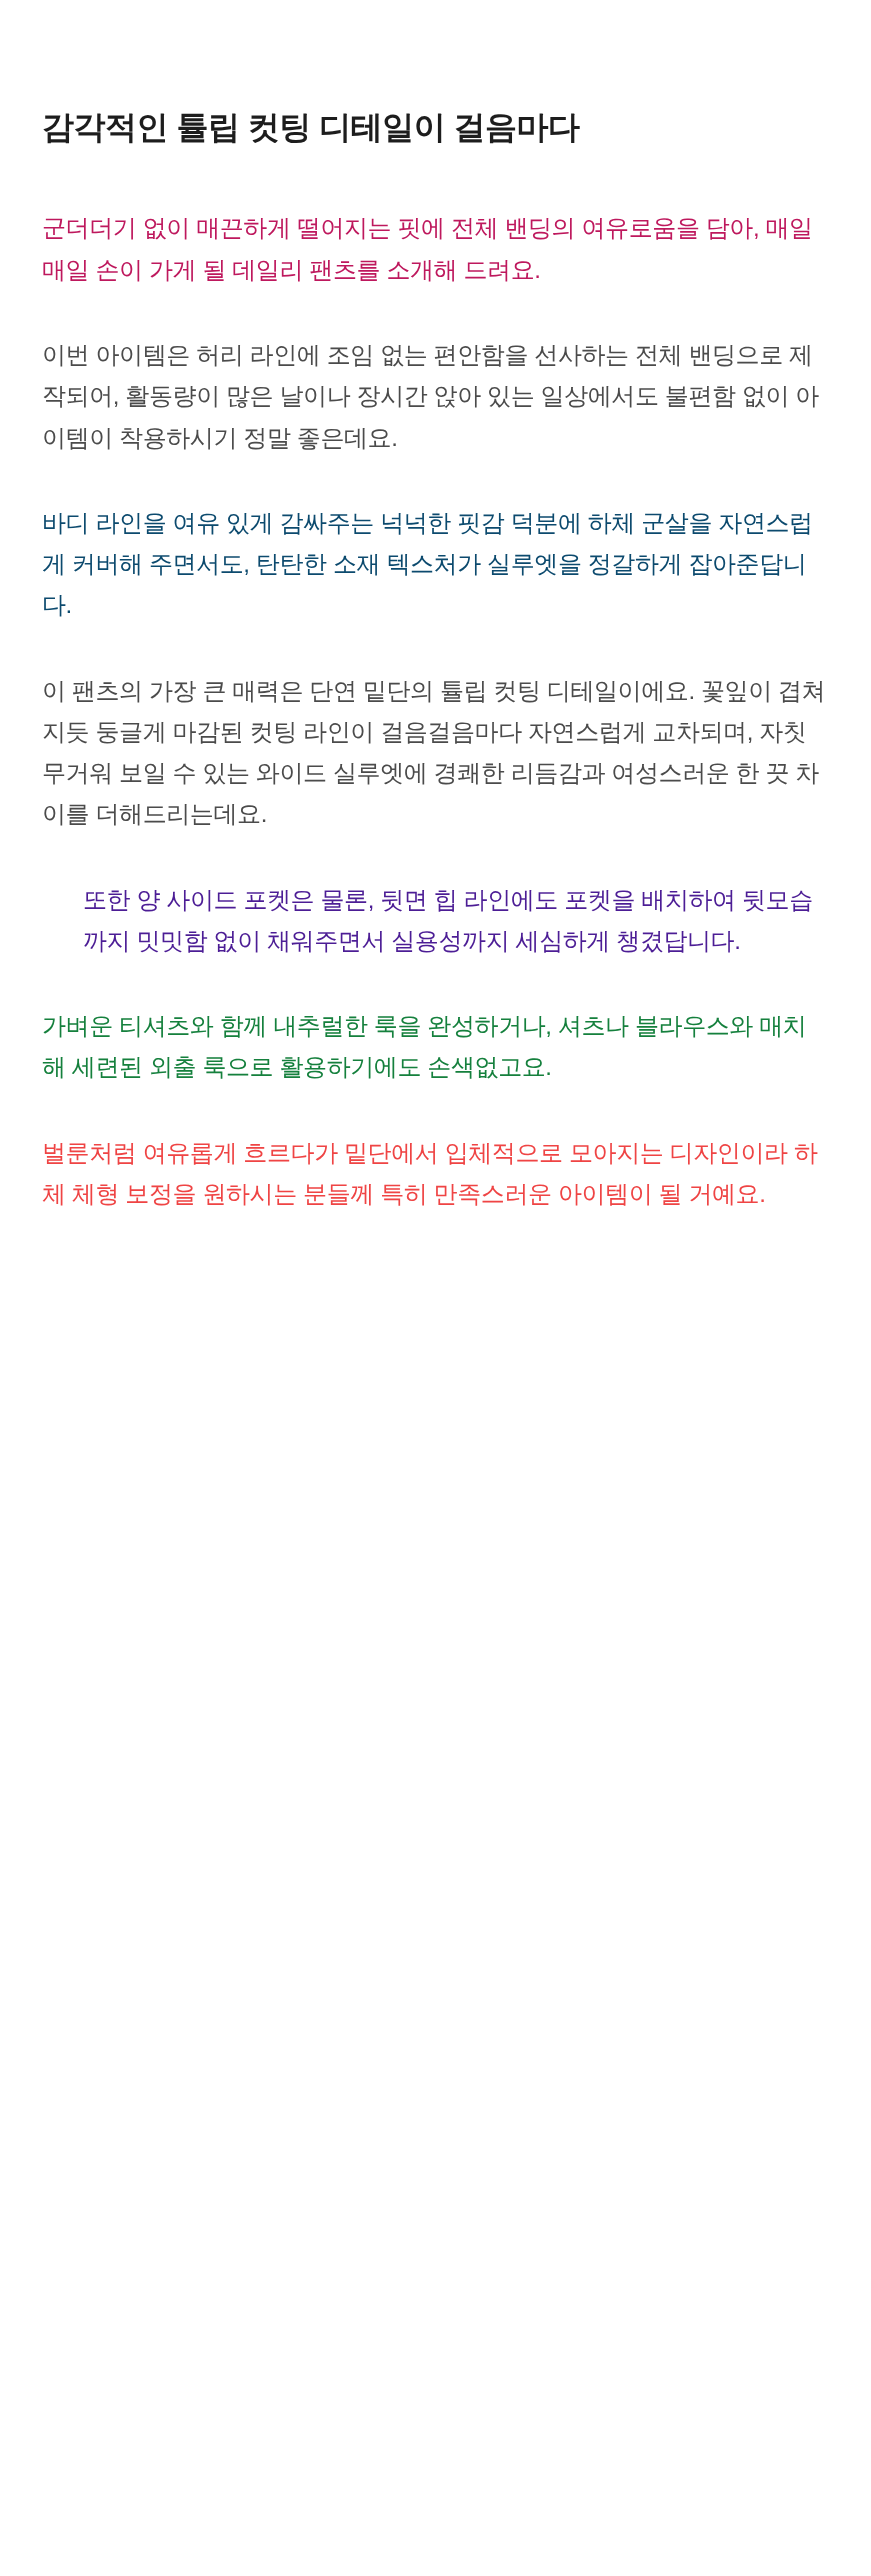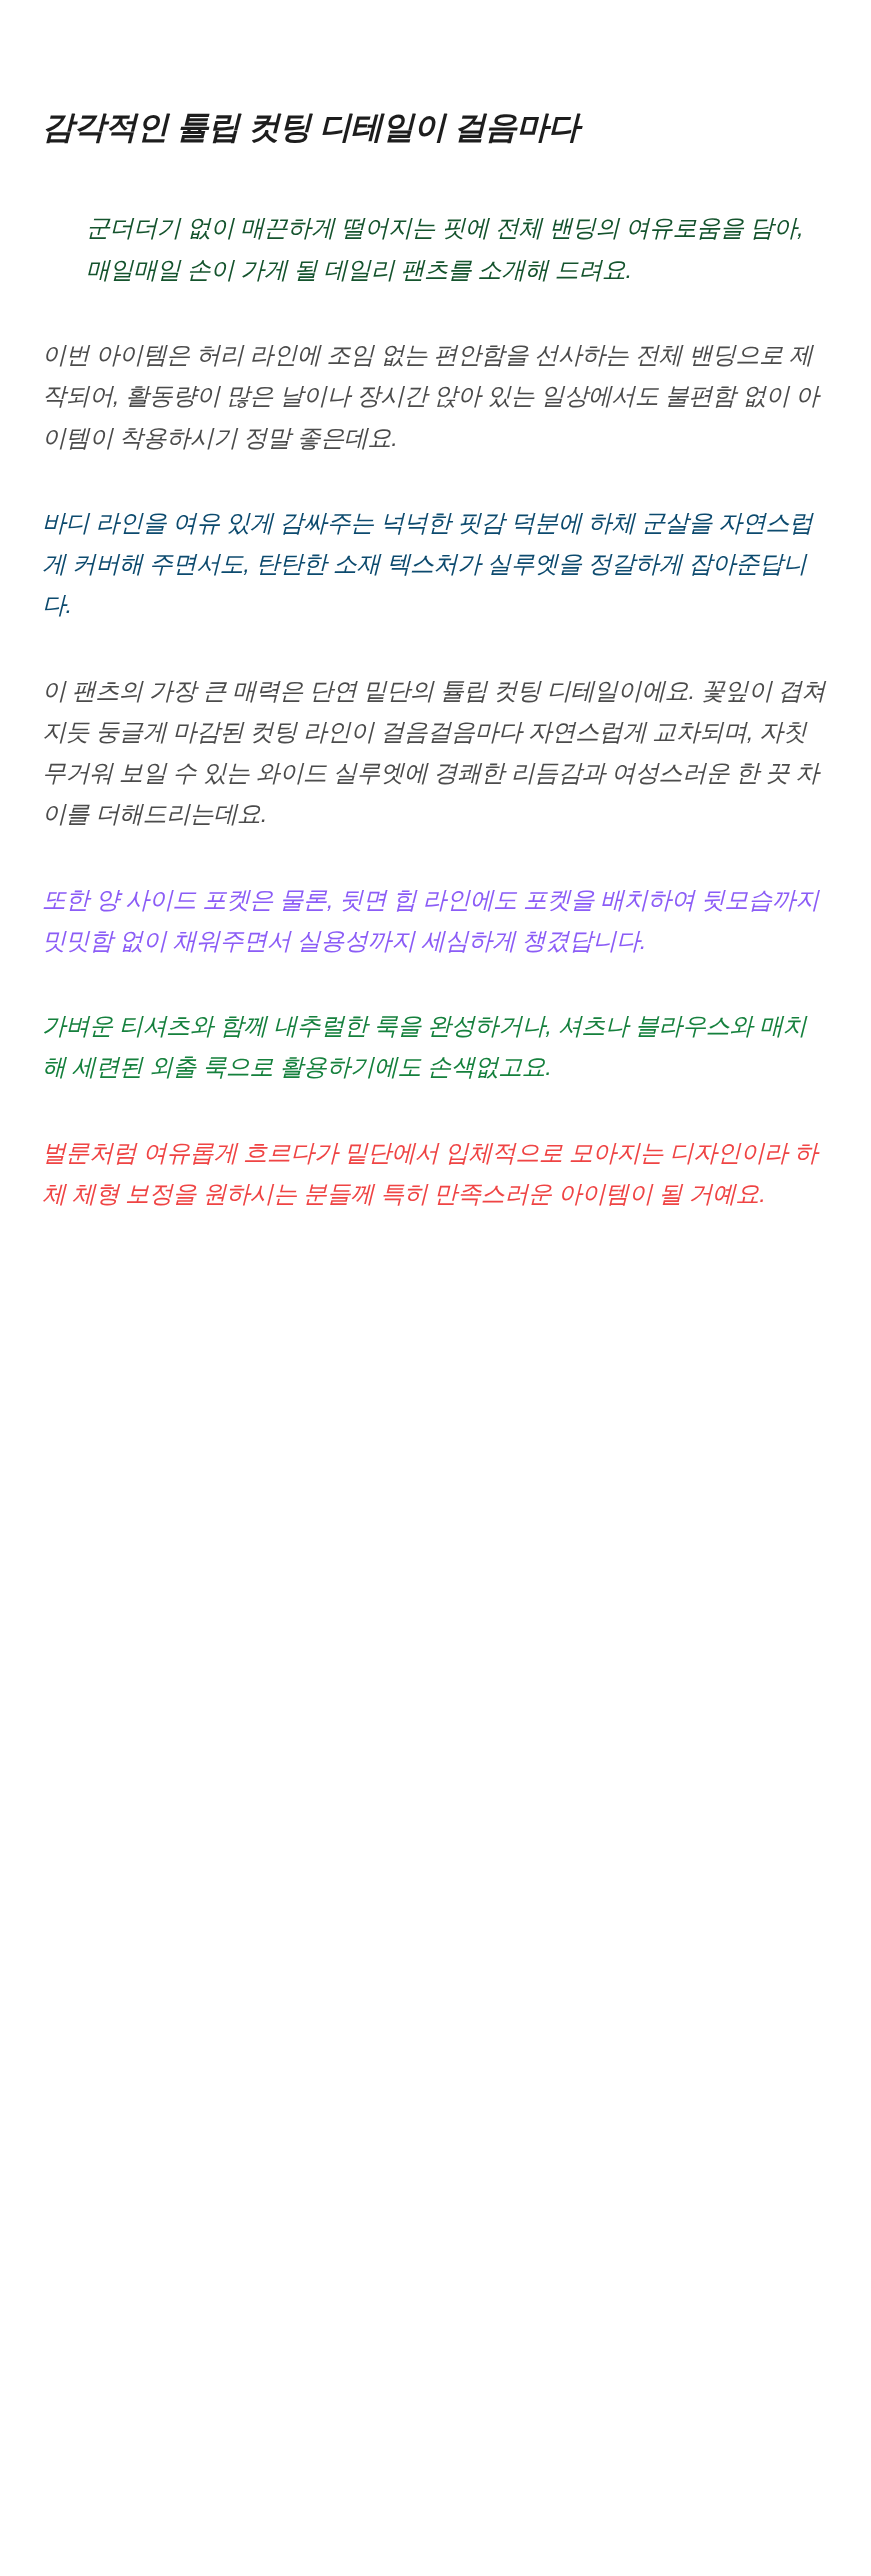--- a/index.html
+++ b/index.html
@@ -17,21 +17,20 @@
   }
   .page {
     width: 871px;
     min-height: 2576px;
     box-sizing: border-box;
     padding: 105px 42px 70px 42px;
     background: #ffffff;
   }
   .article {
     width: 100%;
-    font-style: italic;
   }
   .headline {
     font-size: 32px;
     line-height: 1.42;
     font-weight: 700;
     color: #1d1d1d;
     letter-spacing: -0.5px;
     margin: 0 0 57px 0;
     word-break: keep-all;
   }
@@ -53,23 +52,23 @@
 </head>
 <body style="background: rgb(255, 255, 255);">
 
 <div class="page">
   <article class="article">
 
     <h1 class="headline" style="color: rgb(29, 29, 29);">
       <span class="line">감각적인 튤립 컷팅 디테일이 걸음마다</span>
     </h1>
 
-    <p class="body-block" style="color: #14532d; margin-left: 44px;">군더더기 없이 매끈하게 떨어지는 핏에 전체 밴딩의 여유로움을 담아, 매일매일 손이 가게 될 데일리 팬츠를 소개해 드려요.</p>
+    <p class="body-block" style="color: #be185d;">군더더기 없이 매끈하게 떨어지는 핏에 전체 밴딩의 여유로움을 담아, 매일매일 손이 가게 될 데일리 팬츠를 소개해 드려요.</p>
     <p class="body-block" style="color: rgb(75, 75, 75);">이번 아이템은 허리 라인에 조임 없는 편안함을 선사하는 전체 밴딩으로 제작되어, 활동량이 많은 날이나 장시간 앉아 있는 일상에서도 불편함 없이 아이템이 착용하시기 정말 좋은데요.</p>
     <p class="body-block" style="color: #0c4a6e;">바디 라인을 여유 있게 감싸주는 넉넉한 핏감 덕분에 하체 군살을 자연스럽게 커버해 주면서도, 탄탄한 소재 텍스처가 실루엣을 정갈하게 잡아준답니다.</p>
     <p class="body-block" style="color: rgb(75, 75, 75);">이 팬츠의 가장 큰 매력은 단연 밑단의 튤립 컷팅 디테일이에요. 꽃잎이 겹쳐지듯 둥글게 마감된 컷팅 라인이 걸음걸음마다 자연스럽게 교차되며, 자칫 무거워 보일 수 있는 와이드 실루엣에 경쾌한 리듬감과 여성스러운 한 끗 차이를 더해드리는데요.</p>
-    <p class="body-block" style="color: #8b5cf6;">또한 양 사이드 포켓은 물론, 뒷면 힙 라인에도 포켓을 배치하여 뒷모습까지 밋밋함 없이 채워주면서 실용성까지 세심하게 챙겼답니다.</p>
+    <p class="body-block" style="color: #4c1d95; margin-left: 41px;">또한 양 사이드 포켓은 물론, 뒷면 힙 라인에도 포켓을 배치하여 뒷모습까지 밋밋함 없이 채워주면서 실용성까지 세심하게 챙겼답니다.</p>
     <p class="body-block" style="color: #15803d;">가벼운 티셔츠와 함께 내추럴한 룩을 완성하거나, 셔츠나 블라우스와 매치해 세련된 외출 룩으로 활용하기에도 손색없고요.</p>
     <p class="body-block" style="color: #ef4444;">벌룬처럼 여유롭게 흐르다가 밑단에서 입체적으로 모아지는 디자인이라 하체 체형 보정을 원하시는 분들께 특히 만족스러운 아이템이 될 거예요.</p>
 
   </article>
 </div>
 
 
 </body></html>

